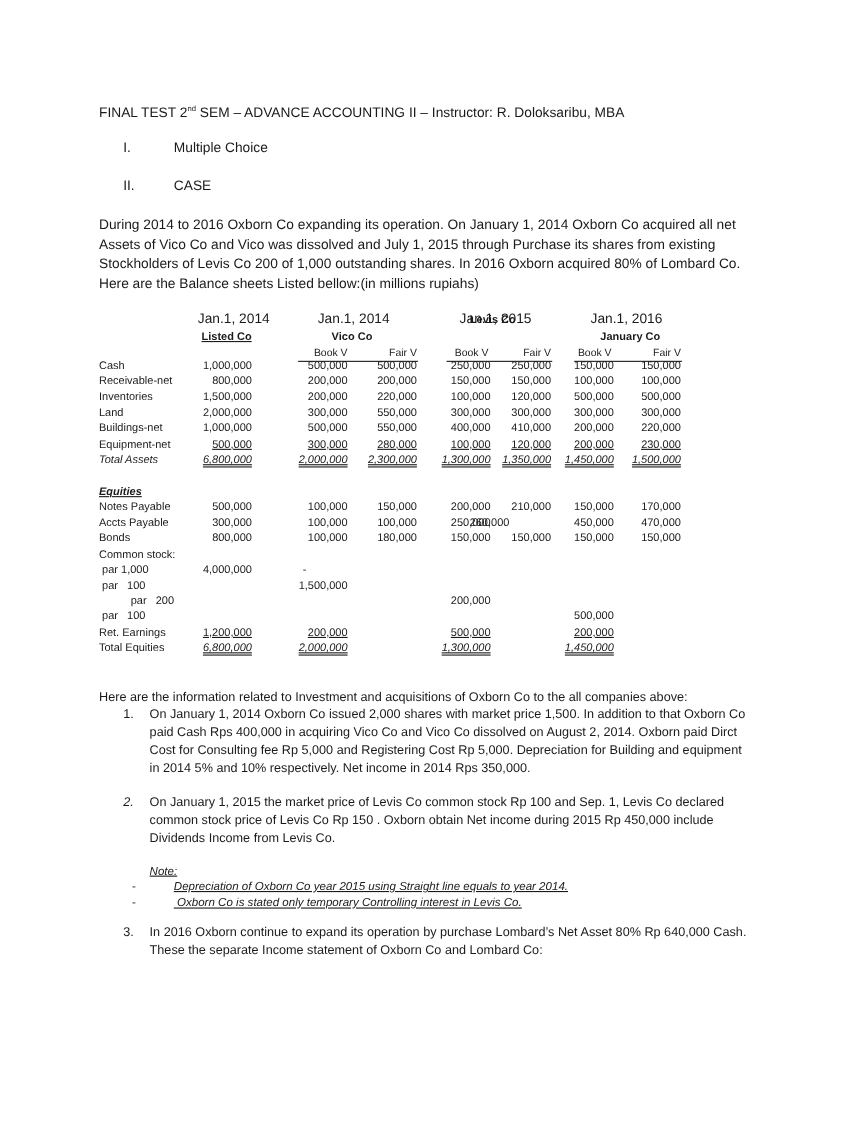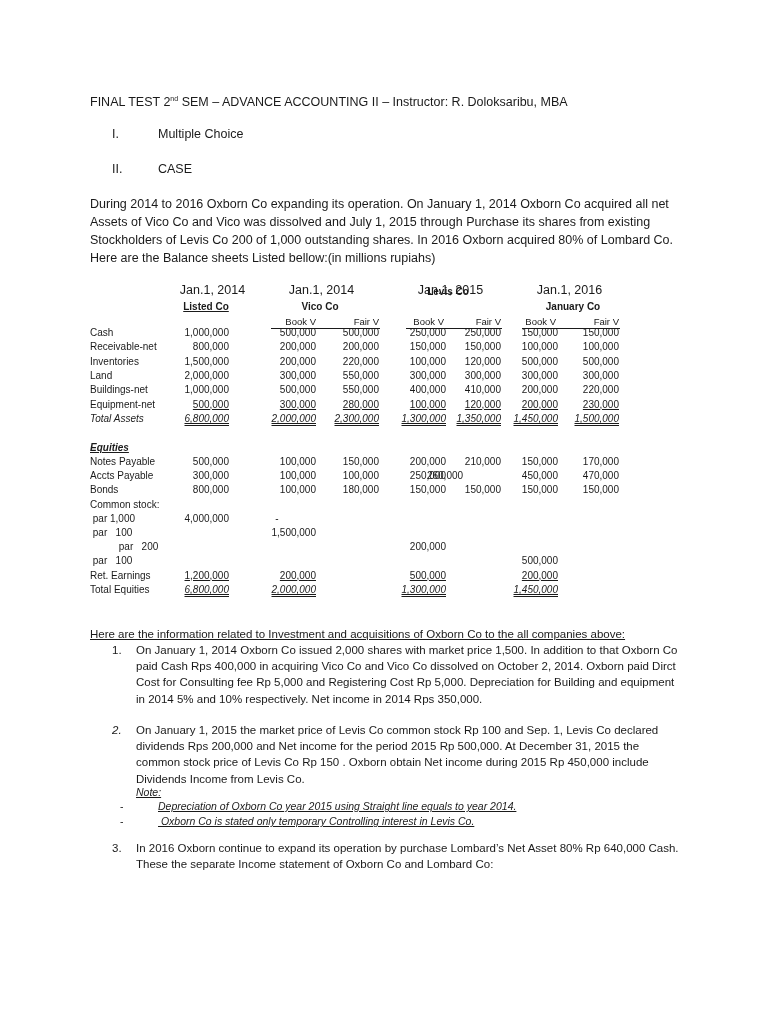--- a/index.html
+++ b/index.html
@@ -202,34 +202,33 @@
     <div class="abs lbl" style="top: 583.8px; white-space: pre;">Total Equities</div>
     <div class="abs num it dbl" style="top: 583.8px; left: 159px; width: 70px;">6,800,000</div>
     <div class="abs num it dbl" style="top: 583.8px; left: 246px; width: 70px;">2,000,000</div>
     <div class="abs num it dbl" style="top: 583.8px; left: 309px; width: 70px;"></div>
     <div class="abs num it dbl" style="top: 583.8px; left: 376px; width: 70px;">1,300,000</div>
     <div class="abs num it dbl" style="top: 583.8px; left: 431px; width: 70px;"></div>
     <div class="abs num it dbl" style="top: 583.8px; left: 488px; width: 70px;">1,450,000</div>
     <div class="abs num it dbl" style="top: 583.8px; left: 549px; width: 70px;"></div>
   </div>
 
-<div class="abs info" style="left:90px;top:626px;text-decoration:underline;">Here are the information related to Investment and acquisitions of Oxborn Co to the all  companies above:</div>
+<div class="abs info" style="left:90px;top:626px;">Here are the information related to Investment and acquisitions of Oxborn Co to the all  companies above:</div>
 
 <div class="abs info" style="left:112px;top:642px;">1.</div>
 <div class="abs info" style="left:136px;top:642px;">
   <div>On January 1, 2014 Oxborn Co issued 2,000 shares with market price 1,500.  In addition to that Oxborn Co</div>
-  <div>paid Cash Rps 400,000 in acquiring Vico Co and Vico Co dissolved on October 2, 2014.  Oxborn paid Dirct</div>
+  <div>paid Cash Rps 400,000 in acquiring Vico Co and Vico Co dissolved on August 2, 2014.  Oxborn paid Dirct</div>
   <div>Cost for Consulting fee Rp 5,000 and Registering Cost Rp 5,000.  Depreciation for Building and equipment</div>
   <div>in 2014 5% and 10% respectively.  Net income in 2014 Rps 350,000.</div>
 </div>
 
 <div class="abs info it" style="left:112px;top:722px;">2.</div>
 <div class="abs info" style="left:136px;top:722px;">
   <div>On January 1, 2015 the market price of  Levis Co common stock Rp 100 and Sep. 1, Levis Co declared</div>
-  <div>dividends Rps 200,000 and Net income for the period 2015 Rp 500,000.  At December 31, 2015 the</div>
   <div>common stock price of Levis Co Rp 150 .  Oxborn obtain Net income during 2015 Rp 450,000 include</div>
   <div>Dividends Income from Levis Co.</div>
 </div>
 <div class="abs note u" style="left:136px;top:786px;">Note:</div>
 <div class="abs note" style="left:120px;top:800px;font-style:normal;">-</div>
 <div class="abs note u" style="left:158px;top:800px;">Depreciation of Oxborn Co year 2015 using Straight line equals to year 2014.</div>
 <div class="abs note" style="left:120px;top:815px;font-style:normal;">-</div>
 <div class="abs note u" style="left:158px;top:815px;white-space:pre;"> Oxborn Co is stated only temporary Controlling interest in Levis Co.</div>
 
 <div class="abs info" style="left:112px;top:840px;">3.</div>

